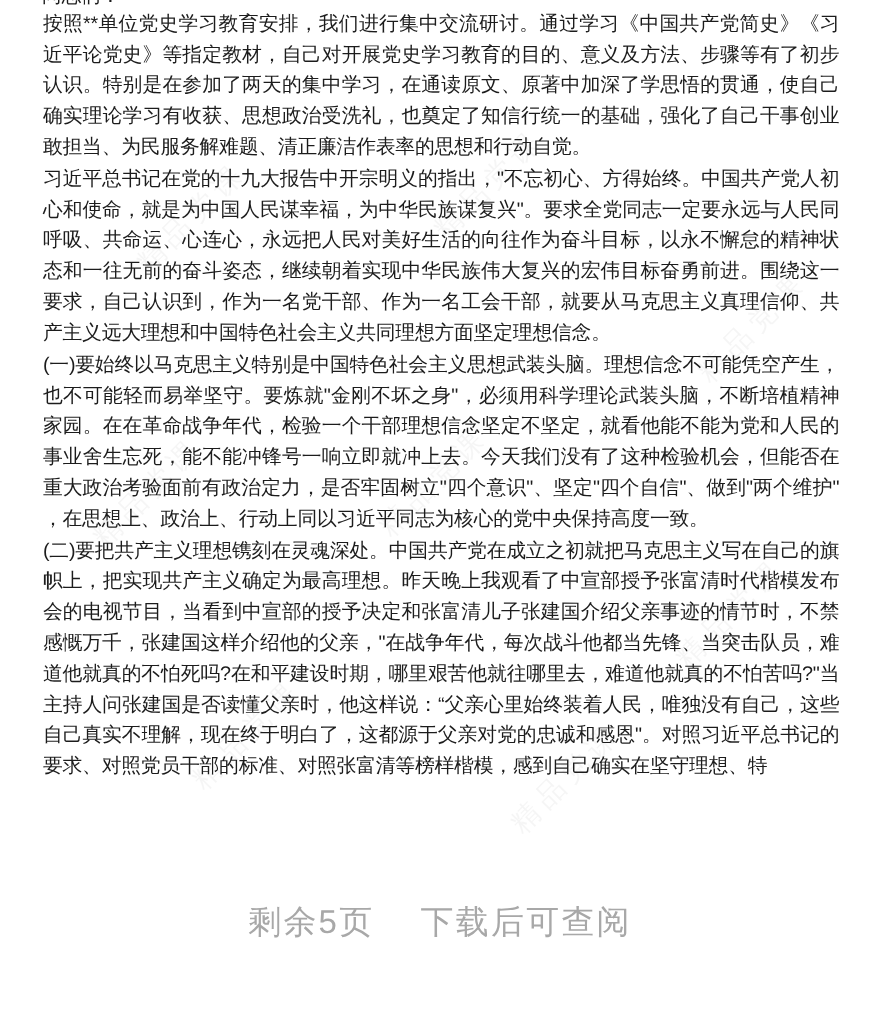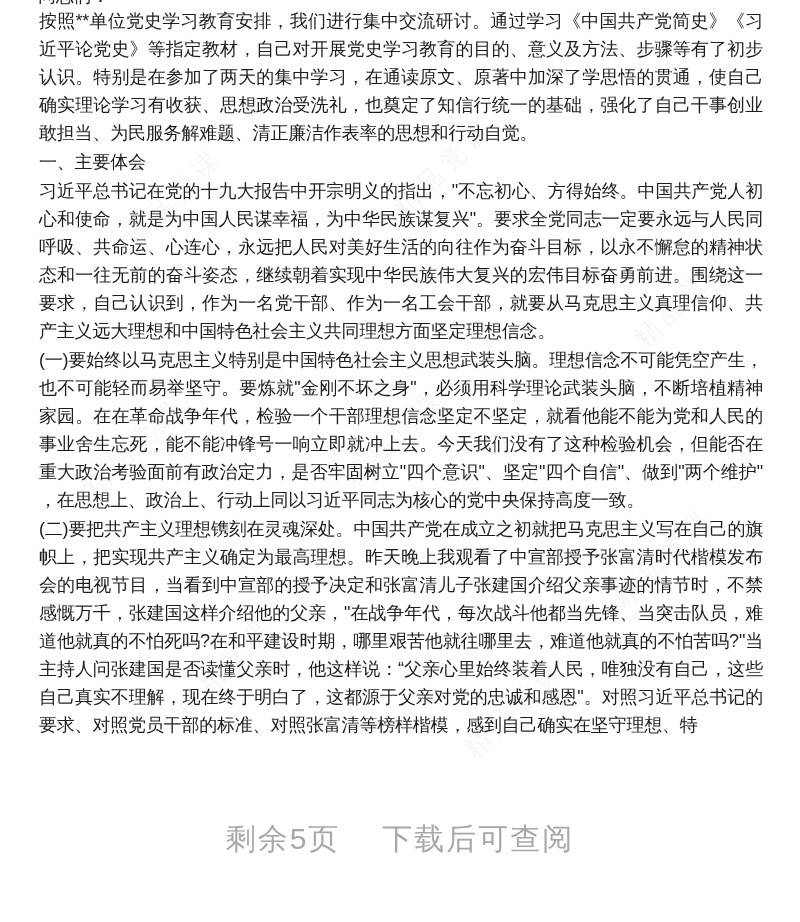--- a/index.html
+++ b/index.html
@@ -105,21 +105,20 @@
     <span class="wm6">精品党课</span>
     <span class="wm7">精品党课</span>
     <span class="wm8">精品党课</span>
   </div>
 
   <div class="content">
     <div class="partial-top">
       <span>同志们：</span>
     </div>
     <p>按照**单位党史学习教育安排，我们进行集中交流研讨。通过学习《中国共产党简史》《习近平论党史》等指定教材，自己对开展党史学习教育的目的、意义及方法、步骤等有了初步认识。特别是在参加了两天的集中学习，在通读原文、原著中加深了学思悟的贯通，使自己确实理论学习有收获、思想政治受洗礼，也奠定了知信行统一的基础，强化了自己干事创业敢担当、为民服务解难题、清正廉洁作表率的思想和行动自觉。</p>
-    <p>一、主要体会</p>
     <p>习近平总书记在党的十九大报告中开宗明义的指出，"不忘初心、方得始终。中国共产党人初心和使命，就是为中国人民谋幸福，为中华民族谋复兴"。要求全党同志一定要永远与人民同呼吸、共命运、心连心，永远把人民对美好生活的向往作为奋斗目标，以永不懈怠的精神状态和一往无前的奋斗姿态，继续朝着实现中华民族伟大复兴的宏伟目标奋勇前进。围绕这一要求，自己认识到，作为一名党干部、作为一名工会干部，就要从马克思主义真理信仰、共产主义远大理想和中国特色社会主义共同理想方面坚定理想信念。</p>
     <p>(一)要始终以马克思主义特别是中国特色社会主义思想武装头脑。理想信念不可能凭空产生，也不可能轻而易举坚守。要炼就"金刚不坏之身"，必须用科学理论武装头脑，不断培植精神家园。在在革命战争年代，检验一个干部理想信念坚定不坚定，就看他能不能为党和人民的事业舍生忘死，能不能冲锋号一响立即就冲上去。今天我们没有了这种检验机会，但能否在重大政治考验面前有政治定力，是否牢固树立"四个意识"、坚定"四个自信"、做到"两个维护"，在思想上、政治上、行动上同以习近平同志为核心的党中央保持高度一致。</p>
     <p>(二)要把共产主义理想镌刻在灵魂深处。中国共产党在成立之初就把马克思主义写在自己的旗帜上，把实现共产主义确定为最高理想。昨天晚上我观看了中宣部授予张富清时代楷模发布会的电视节目，当看到中宣部的授予决定和张富清儿子张建国介绍父亲事迹的情节时，不禁感慨万千，张建国这样介绍他的父亲，"在战争年代，每次战斗他都当先锋、当突击队员，难道他就真的不怕死吗?在和平建设时期，哪里艰苦他就往哪里去，难道他就真的不怕苦吗?"当主持人问张建国是否读懂父亲时，他这样说：“父亲心里始终装着人民，唯独没有自己，这些自己真实不理解，现在终于明白了，这都源于父亲对党的忠诚和感恩"。对照习近平总书记的要求、对照党员干部的标准、对照张富清等榜样楷模，感到自己确实在坚守理想、特</p>
   </div>
 
   <div class="footer-notice">
     <span>剩余5页</span><span class="gap"></span><span>下载后可查阅</span>
   </div>
 
 </div>

